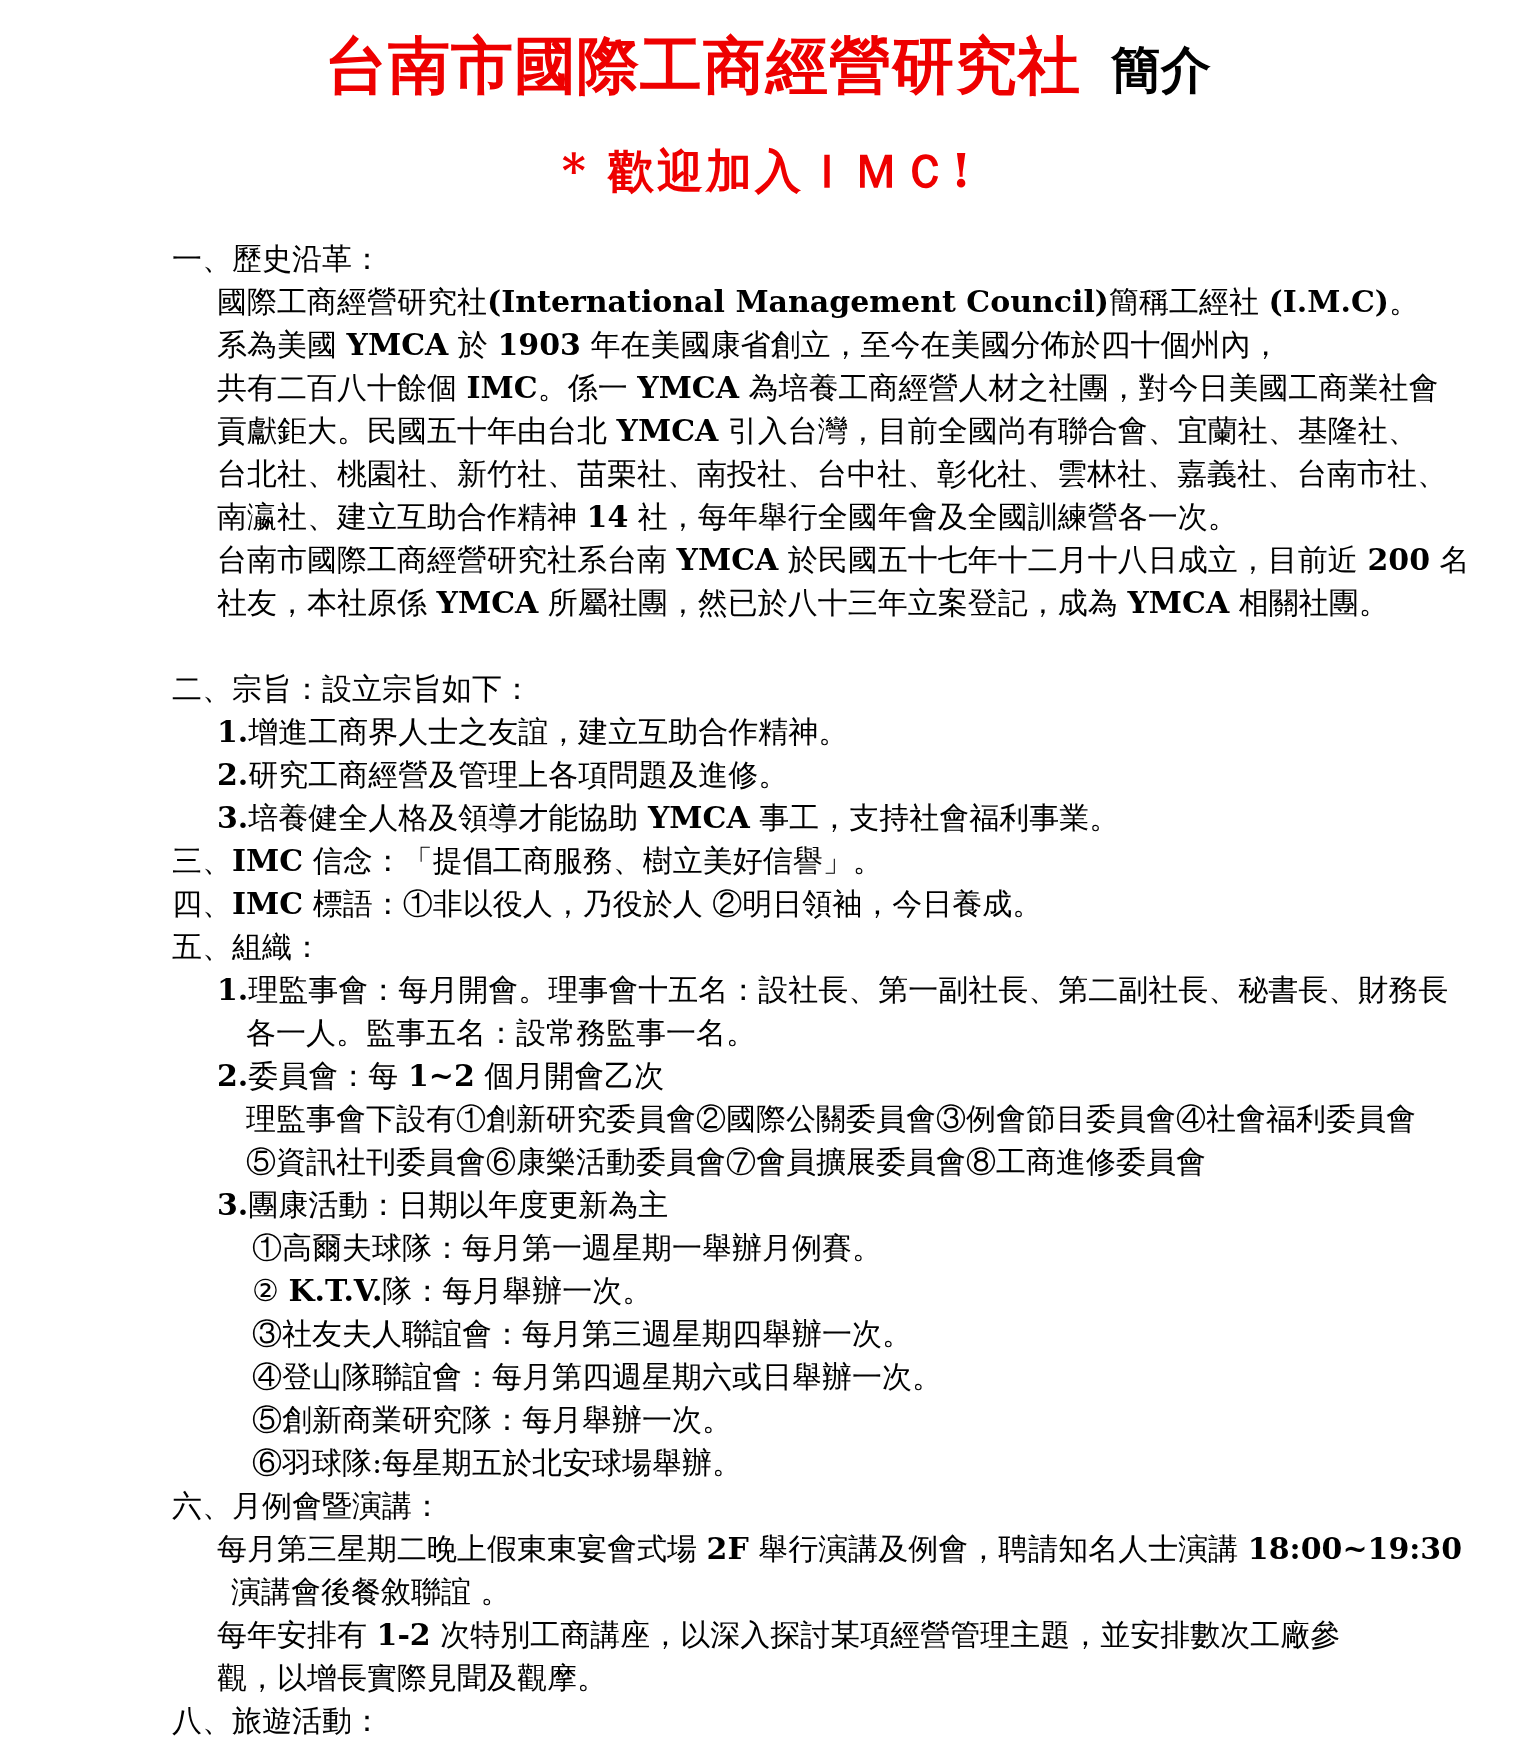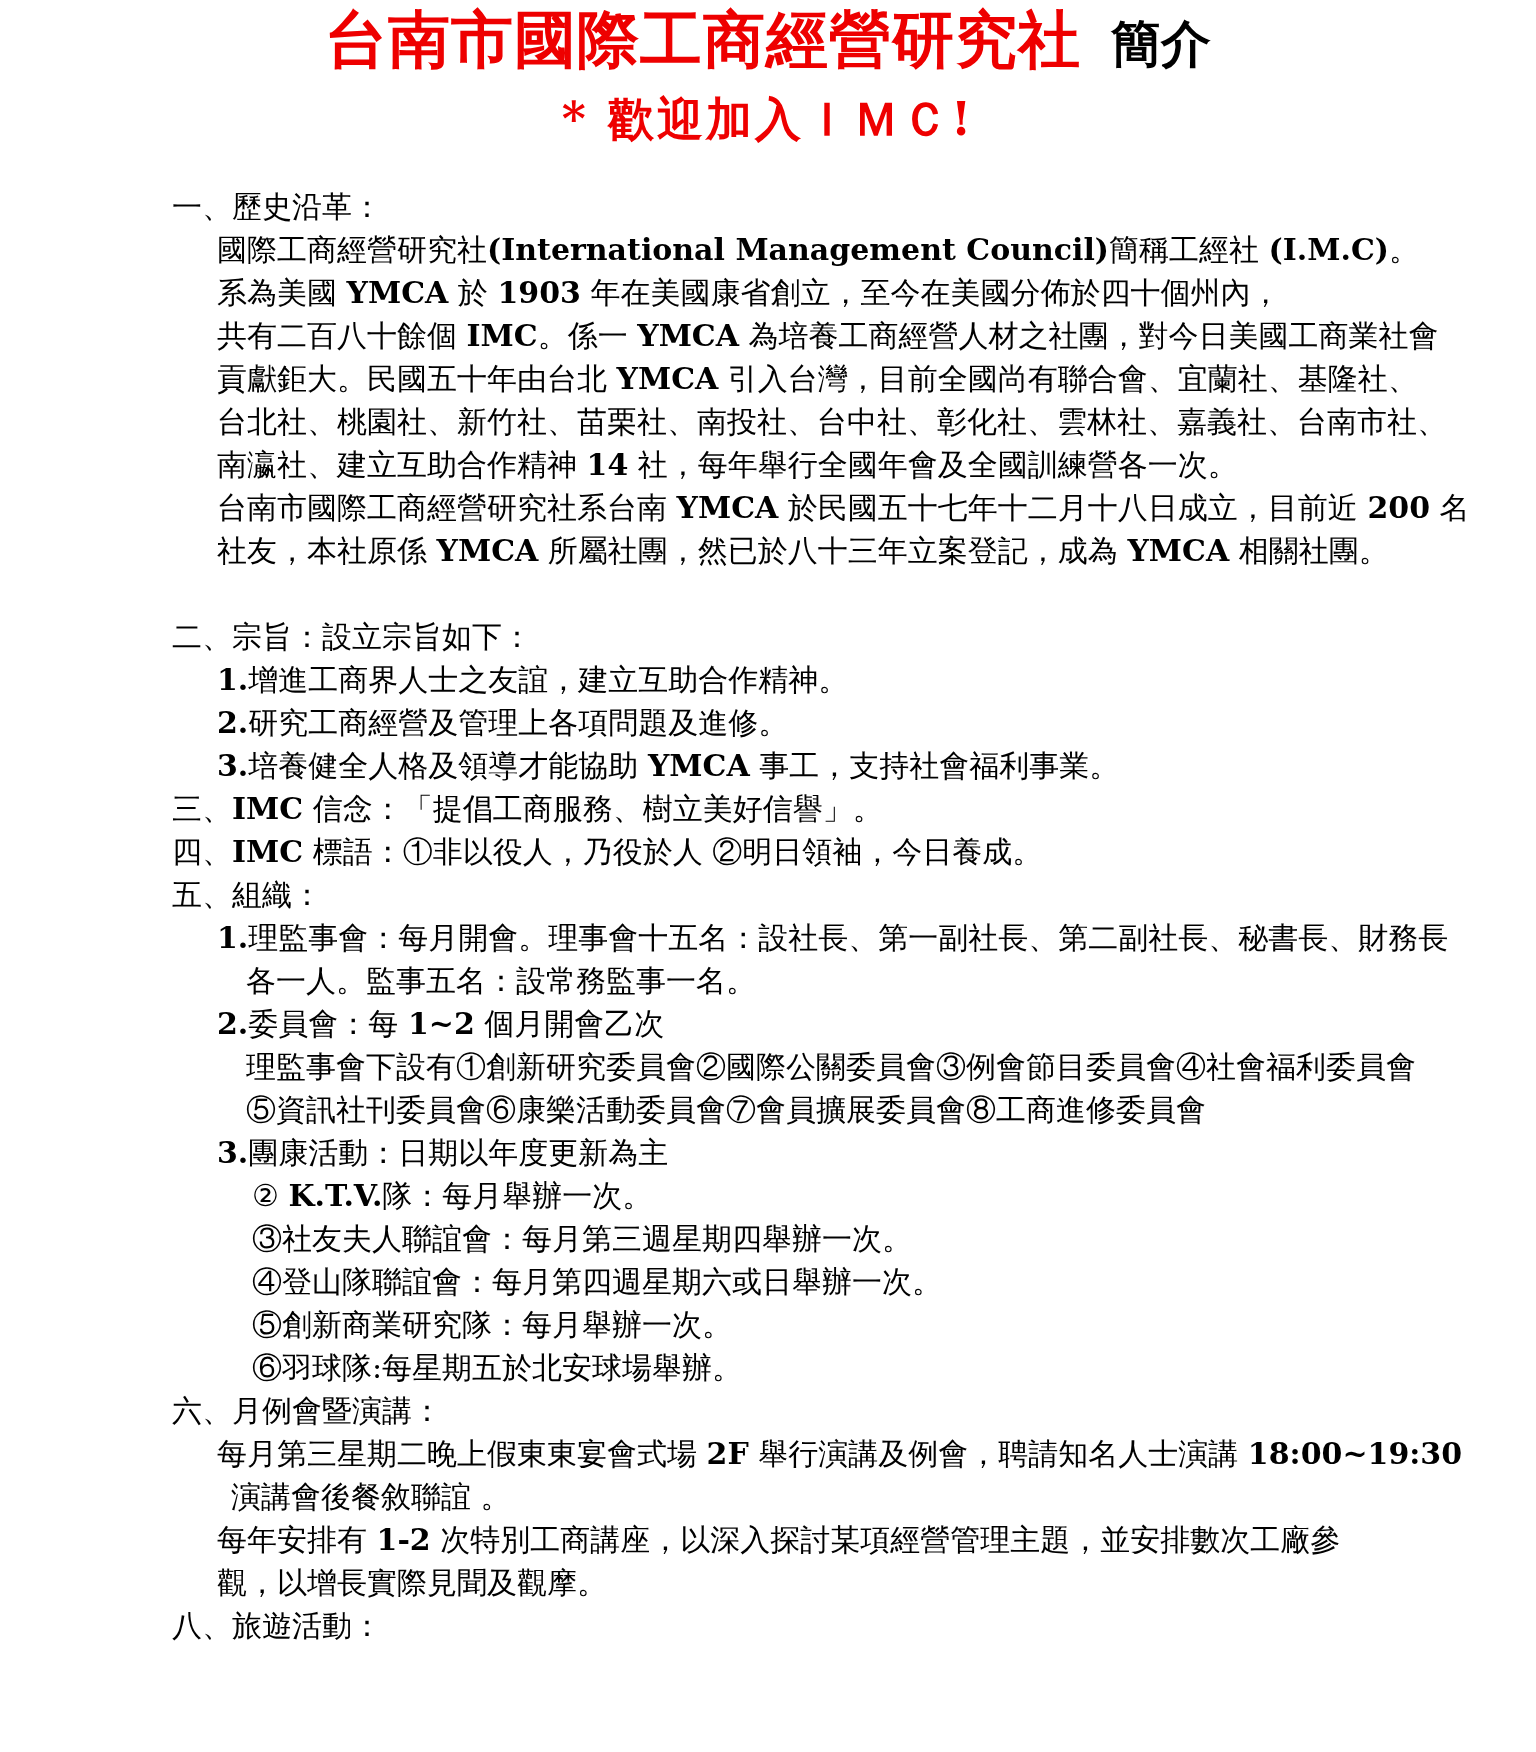--- a/index.html
+++ b/index.html
@@ -10,20 +10,21 @@
     height: 1752px;
     overflow: hidden;
   }
   .page {
     width: 1536px;
     height: 1384px;
     background: #ffffff;
     font-family: "DejaVu Serif", "Liberation Serif", serif;
     color: #000000;
     box-sizing: border-box;
+    padding-top: 26px;
   }
   
   .title-block { text-align: center; }
   .title-line {
     margin: 0;
     line-height: 80px;
     white-space: nowrap;
   }
   .title-main {
     color: #ee0000;
@@ -31,21 +32,21 @@
     font-weight: bold;
     letter-spacing: 1px;
   }
   .title-suffix {
     color: #000000;
     font-size: 50px;
     font-weight: bold;
     margin-left: 30px;
   }
   .subtitle-line {
-    margin-top: 0;
+    margin-top: 26px;
     line-height: 58px;
   }
   .subtitle {
     color: #ee0000;
     font-size: 46px;
     font-weight: bold;
     letter-spacing: 3px;
   }
   
   .doc-body {
@@ -93,20 +94,21 @@
       <div class="line ind1"><span class="b">3.</span><span>培養健全人格及領導才能協助 </span><span class="b">YMCA</span><span> 事工，支持社會福利事業。</span></div>
       <div class="line ind0"><span>三、</span><span class="b">IMC</span><span> 信念：「提倡工商服務、樹立美好信譽」。</span></div>
       <div class="line ind0"><span>四、</span><span class="b">IMC</span><span> 標語：①非以役人，乃役於人 ②明日領袖，今日養成。</span></div>
       <div class="line ind0"><span>五、組織：</span></div>
       <div class="line ind1"><span class="b">1.</span><span>理監事會：每月開會。理事會十五名：設社長、第一副社長、第二副社長、秘書長、財務長</span></div>
       <div class="line ind2"><span>各一人。監事五名：設常務監事一名。</span></div>
       <div class="line ind1"><span class="b">2.</span><span>委員會：每 </span><span class="b">1~2</span><span> 個月開會乙次</span></div>
       <div class="line ind2"><span>理監事會下設有①創新研究委員會②國際公關委員會③例會節目委員會④社會福利委員會</span></div>
       <div class="line ind2"><span>⑤資訊社刊委員會⑥康樂活動委員會⑦會員擴展委員會⑧工商進修委員會</span></div>
       <div class="line ind1"><span class="b">3.</span><span>團康活動：日期以年度更新為主</span></div>
+      <div class="line ind3"><span>①高爾夫球隊：每月第一週星期一舉辦月例賽。</span></div>
       <div class="line ind3"><span>② </span><span class="b">K.T.V.</span><span>隊：每月舉辦一次。</span></div>
       <div class="line ind3"><span>③社友夫人聯誼會：每月第三週星期四舉辦一次。</span></div>
       <div class="line ind3"><span>④登山隊聯誼會：每月第四週星期六或日舉辦一次。</span></div>
       <div class="line ind3"><span>⑤創新商業研究隊：每月舉辦一次。</span></div>
       <div class="line ind3"><span>⑥羽球隊:每星期五於北安球場舉辦。</span></div>
       <div class="line ind0"><span>六、月例會暨演講：</span></div>
       <div class="line ind1"><span>每月第三星期二晚上假東東宴會式場 </span><span class="b">2F</span><span> 舉行演講及例會，聘請知名人士演講 </span><span class="b">18:00~19:30</span></div>
       <div class="line ind4"><span>演講會後餐敘聯誼 。</span></div>
       <div class="line ind1"><span>每年安排有 </span><span class="b">1-2</span><span> 次特別工商講座，以深入探討某項經營管理主題，並安排數次工廠參</span></div>
       <div class="line ind1"><span>觀，以增長實際見聞及觀摩。</span></div>

